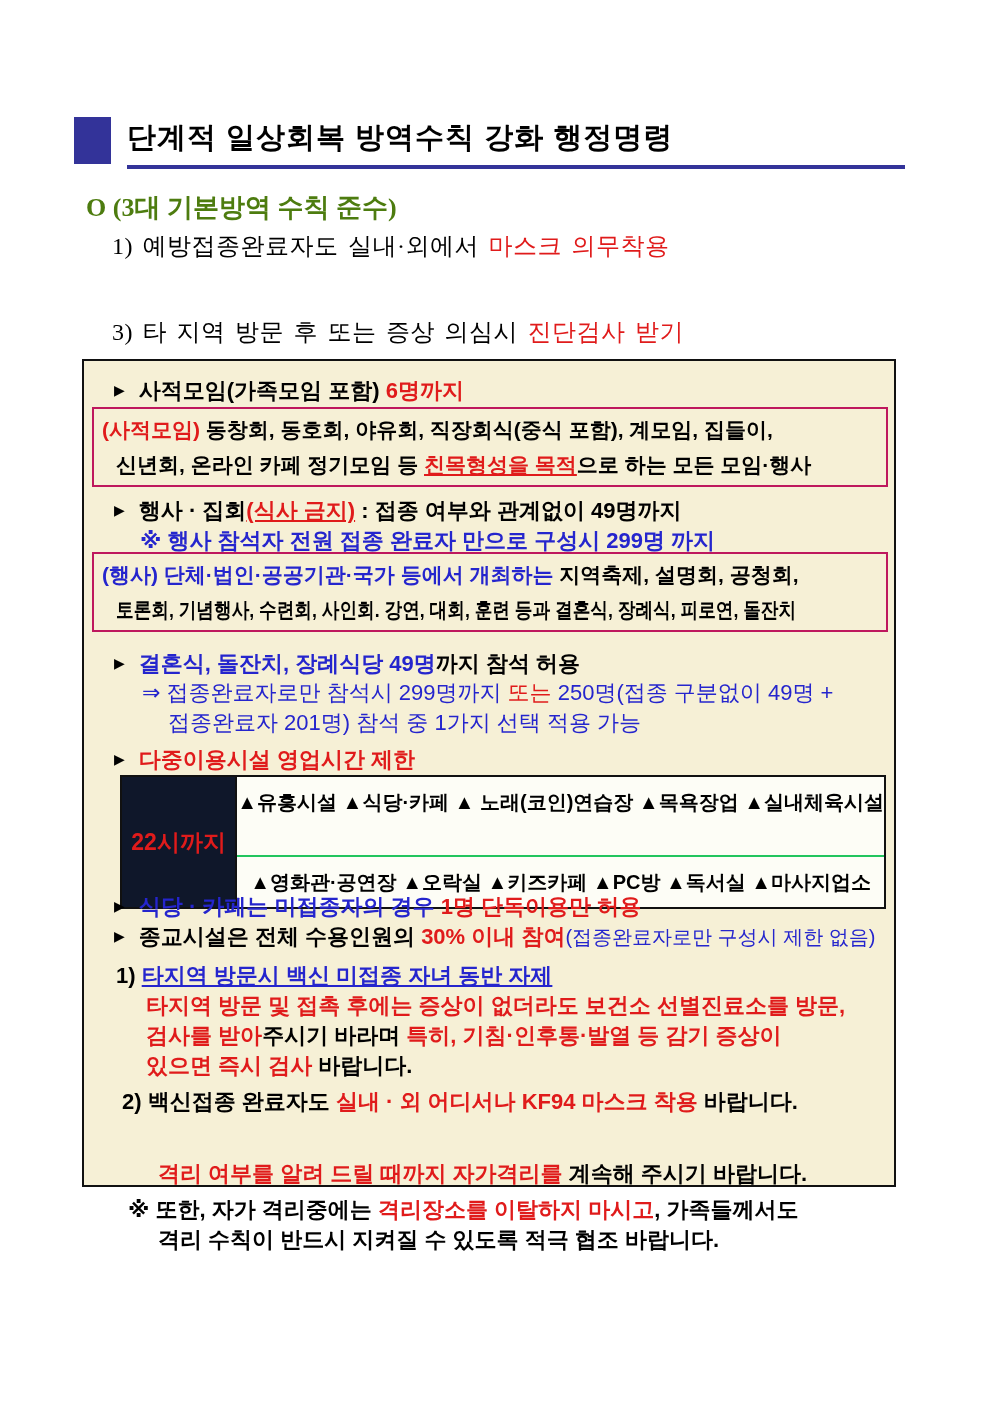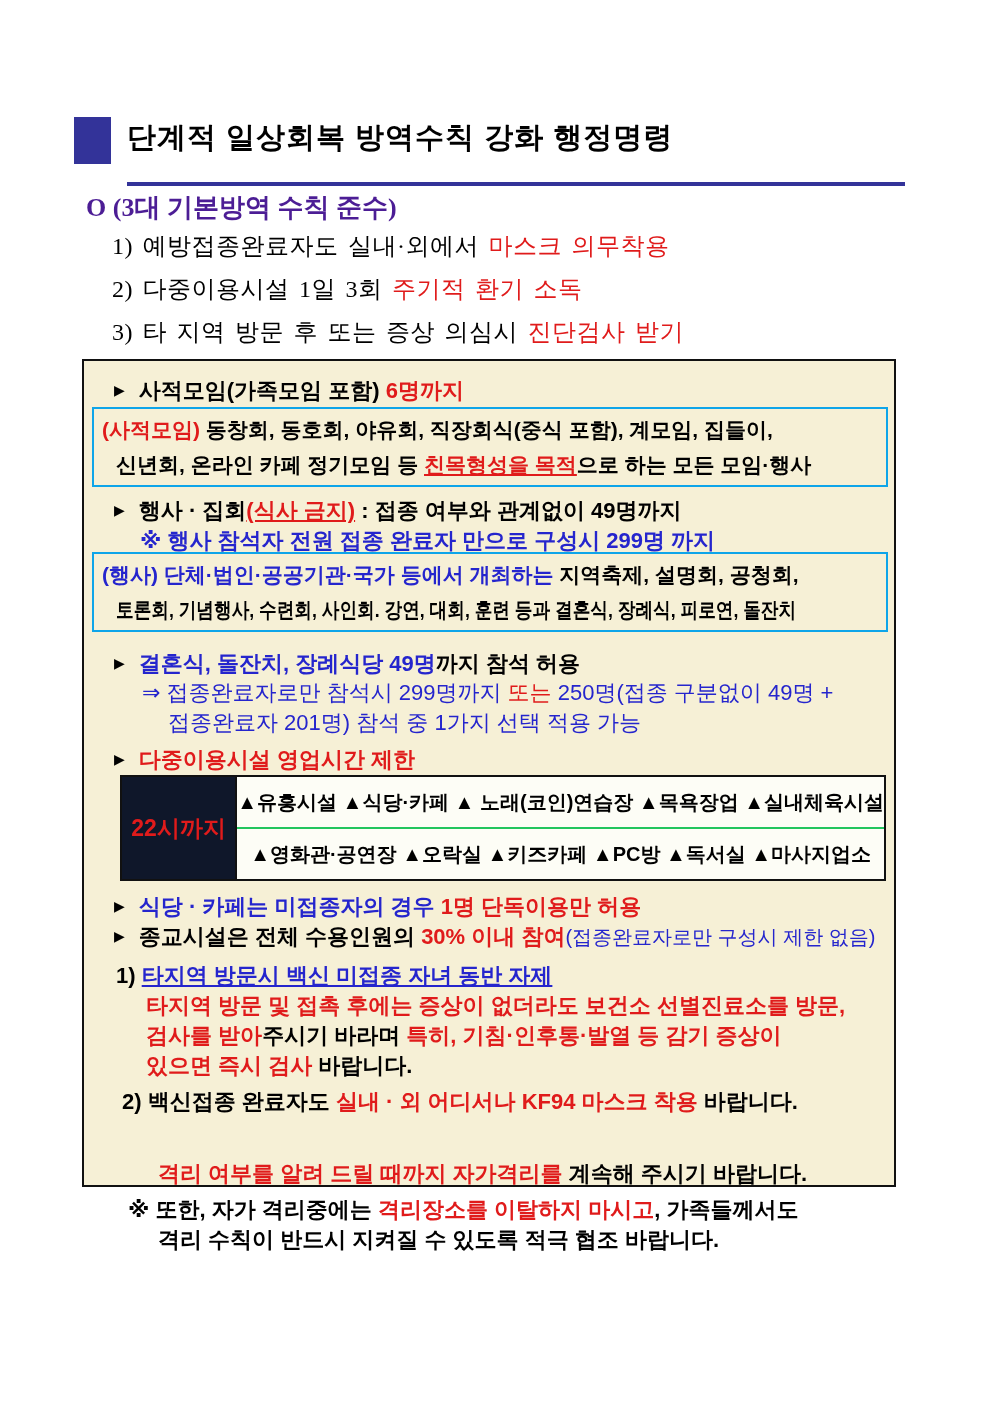--- a/index.html
+++ b/index.html
@@ -1,46 +1,46 @@
 <!DOCTYPE html>
 <html><head>
 <meta charset="utf-8">
 <style>
   html,body{margin:0;padding:0;background:#ffffff;}
   .page{position:relative;width:992px;height:1403px;background:#ffffff;overflow:hidden;
         font-family:"Liberation Sans","DejaVu Sans",sans-serif;color:#000;}
   
   .title-square{position:absolute;left:74px;top:117px;width:37px;height:47px;background:#333399;}
   .title-wrap{position:absolute;left:127px;top:118px;width:778px;border-bottom:4px solid #333399;
-              padding-bottom:24px;font-size:29px;font-weight:bold;letter-spacing:1px;}
+              padding-bottom:7px;font-size:29px;font-weight:bold;letter-spacing:1px;}
   
   .serif{font-family:"Liberation Serif","DejaVu Serif",serif;}
-  .sec-head{position:absolute;left:86px;top:190px;font-size:26px;font-weight:bold;color:#4c1d95;}
+  .sec-head{position:absolute;left:86px;top:190px;font-size:26px;font-weight:bold;color:#4d7c0f;}
   .rule-line{position:absolute;left:112px;font-size:24px;letter-spacing:.5px;word-spacing:3px;}
   
   .red{color:#e01b1b;}
   .blue{color:#2525cd;}
   .blk{color:#000;}
   .u{text-decoration:underline;}
   .bold{font-weight:bold;}
   
   .main-box{position:absolute;left:82px;top:359px;width:814px;height:828px;box-sizing:border-box;
             border:2px solid #111;background:#f6f0d6;}
   .line{position:absolute;font-size:22px;font-weight:600;line-height:28px;white-space:nowrap;}
   .tri{font-size:14px;margin-right:14px;vertical-align:3px;color:#000;font-weight:400;}
-  .inner-box{position:absolute;left:8px;width:796px;box-sizing:border-box;border:2px solid #0ea5e9;
+  .inner-box{position:absolute;left:8px;width:796px;box-sizing:border-box;border:2px solid #be185d;
              padding:3px 8px;font-size:21px;font-weight:600;line-height:35px;}
   .inner-line2{padding-left:14px;white-space:nowrap;}
   .cond{display:inline-block;transform:scaleX(.84);transform-origin:0 50%;white-space:nowrap;}
   
   .facility-table{position:absolute;left:36px;top:414px;width:766px;box-sizing:border-box;
                   border:2px solid #111;display:flex;background:#fdfdf6;}
   .time-cell{width:120px;background:#0f172a;display:flex;align-items:center;justify-content:center;
              color:#e01b1b;font-weight:bold;font-size:23px;border-right:2px solid #111;}
-  .fac-rows{flex:1;display:flex;flex-direction:column;}
+  .fac-rows{flex:1;display:flex;flex-direction:column;gap:28px;}
   .fac-row{height:50px;display:flex;align-items:center;justify-content:center;
            font-size:20px;font-weight:600;white-space:nowrap;}
   .fac-row + .fac-row{border-top:2px solid #22c55e;}
 </style>
 </head>
 <body>
 
 <div class="page">
 
   <div class="title-square"></div>
@@ -48,24 +48,20 @@
     <span>단계적 일상회복 방역수칙 강화 행정명령</span>
   </div>
 
   <div class="sec-head serif">
     <span>O (3대 기본방역 수칙 준수)</span>
   </div>
 
   <div class="rule-line serif" style="top:230px;">
     <span class="blk">1)</span>
     <span class="blk">예방접종완료자도 실내·외에서 </span><span class="red">마스크 의무착용</span>
-  </div>
-  <div class="rule-line serif" style="top:273px;">
-    <span class="blk">2)</span>
-    <span class="blk">다중이용시설 1일 3회 </span><span class="red">주기적 환기 소독</span>
   </div>
   <div class="rule-line serif" style="top:316px;">
     <span class="blk">3)</span>
     <span class="blk">타 지역 방문 후 또는 증상 의심시 </span><span class="red">진단검사 받기</span>
   </div>
 
   <div class="main-box">
 
     <div class="line" style="left:30px;top:15px;">
       <span class="tri">▶</span><span class="blk">사적모임(가족모임 포함) </span><span class="red">6명까지</span>

